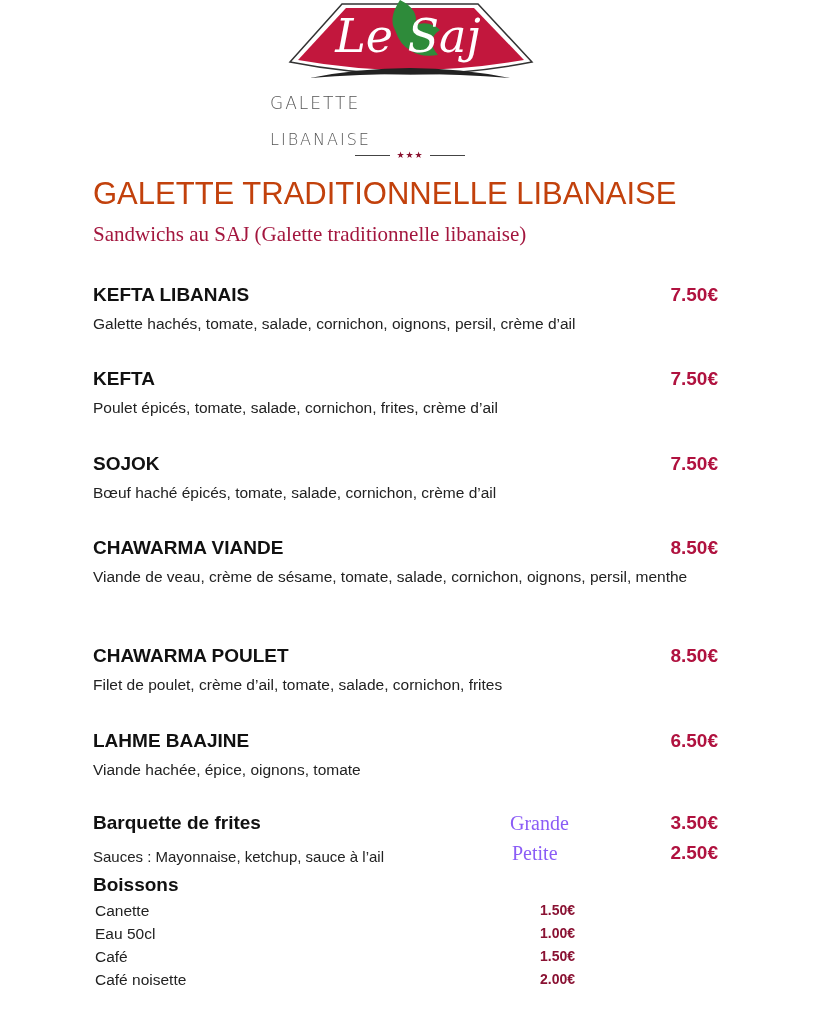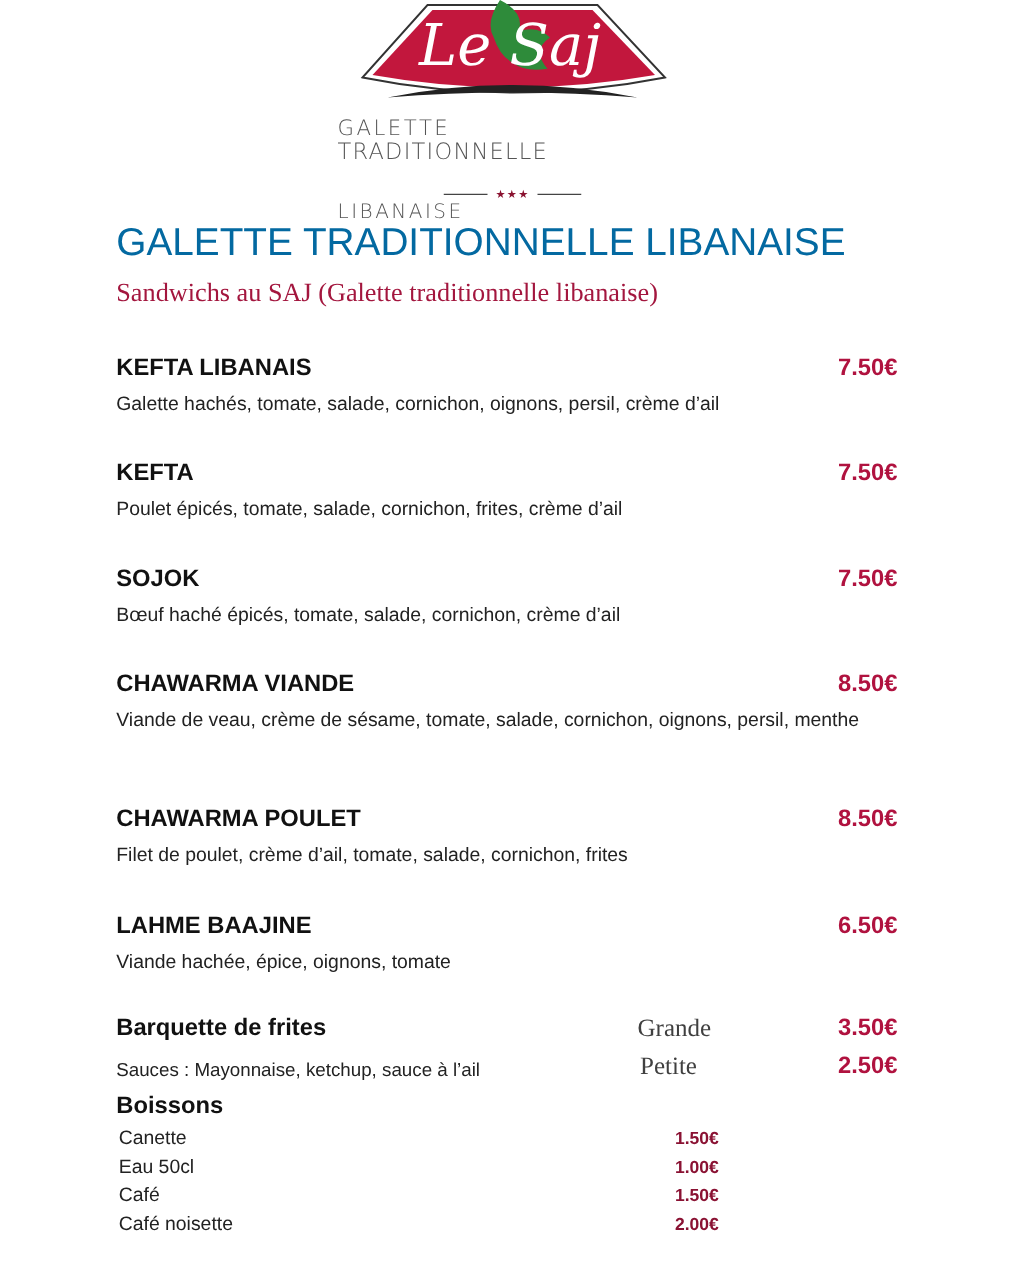--- a/index.html
+++ b/index.html
@@ -2,56 +2,55 @@
 <html><head>
 <meta charset="utf-8">
 <style>
   html, body { margin: 0; padding: 0; background: #ffffff; }
   body { width: 819px; height: 1024px; position: relative; overflow: hidden; font-family: "Liberation Sans", sans-serif; color: #111; }
   .logo { position: absolute; left: 270px; top: 0; width: 280px; height: 170px; }
   .logo svg { position: absolute; left: 0; top: 0; }
   .logo-sub { position: absolute; left: 0; width: 280px; text-align: left; color: #555; font-family: "DejaVu Sans", sans-serif; font-weight: 300; letter-spacing: 1px; }
   .logo-sub.l1 { top: 93px; font-size: 17px; letter-spacing: 2px; }
   .logo-sub.l2 { top: 111px; font-size: 18px; }
-  .logo-sub.l3 { top: 130px; font-size: 16px; letter-spacing: 2px; margin-top: 29px; }
+  .logo-sub.l3 { top: 130px; font-size: 16px; letter-spacing: 2px; }
   .stars-row { position: absolute; top: 150px; left: 85px; width: 110px; display: flex; align-items: center; gap: 6px; }
   .stars-row .line { flex: 1; height: 1px; background: #444; }
   .stars-row .stars { color: #8a1230; font-size: 9px; letter-spacing: 1px; }
 
-  .title { position: absolute; left: 93px; top: 176px; font-size: 31px; color: #0369a1; letter-spacing: 0px; }
+  .title { position: absolute; left: 93px; top: 176px; font-size: 31px; color: #c2410c; letter-spacing: 0px; }
   .subtitle { position: absolute; left: 93px; top: 222px; font-size: 21px; color: #a3163e; font-family: "Liberation Serif", serif; }
 
   .item { position: absolute; left: 93px; width: 625px; }
   .item .name { font-weight: bold; font-size: 19px; color: #111; }
   .item .price { position: absolute; right: 0; top: 0; font-weight: bold; font-size: 19px; color: #b0123f; }
   .item .desc { font-size: 15.5px; color: #222; margin-top: 6px; line-height: 23px; width: 620px; }
 
   .frites { position: absolute; left: 93px; top: 812px; width: 625px; }
   .frites .name { font-weight: bold; font-size: 19px; }
   .frites .sauces { position: absolute; left: 0; top: 36px; font-size: 15px; color: #222; }
-  .frites .size { position: absolute; font-family: "Liberation Serif", serif; font-size: 20px; color: #404040; }
+  .frites .size { position: absolute; font-family: "Liberation Serif", serif; font-size: 20px; color: #8b5cf6; }
   .frites .price { position: absolute; right: 0; font-weight: bold; font-size: 19px; color: #b0123f; }
 
   .boissons-title { position: absolute; left: 93px; top: 874px; font-weight: bold; font-size: 19px; text-align: right; }
   .drink { position: absolute; left: 95px; width: 480px; font-size: 15.5px; color: #222; }
   .drink .dprice { position: absolute; right: 0; top: 0; font-weight: bold; font-size: 14px; color: #8a1233; }
 </style>
 </head>
 <body>
 
 <div class="logo">
   <svg width="280" height="100" viewBox="0 0 280 100">
     <path d="M20 62 L72 4 L208 4 L262 62 Q140 86 20 62 Z" fill="#ffffff" stroke="#333" stroke-width="1.5"></path>
     <path d="M28 60 L76 8 L204 8 L254 60 Q140 80 28 60 Z" fill="#c2173d"></path>
     <path d="M130 0 Q150 10 145 25 Q160 20 170 30 Q155 40 168 55 Q150 58 140 50 Q130 45 125 30 Q118 18 130 0 Z" fill="#2e8b3a"></path>
     <path d="M40 78 Q140 58 240 78 Q140 70 40 78 Z" fill="#222"></path>
     <text x="138" y="52" text-anchor="middle" font-family="DejaVu Serif, serif" font-style="italic" font-size="46" fill="#ffffff">Le Saj</text>
   </svg>
   <div class="logo-sub l1">GALETTE</div>
-  <div class="logo-sub l2">TRADITIONNELLE</div>
   <div class="logo-sub l3">LIBANAISE</div>
   <div class="stars-row">
     <span class="line"></span>
     <span class="stars">★★★</span>
     <span class="line"></span>
   </div>
 </div>
 
 <div class="title">GALETTE TRADITIONNELLE LIBANAISE</div>
 <div class="subtitle">Sandwichs au SAJ (Galette traditionnelle libanaise)</div>

